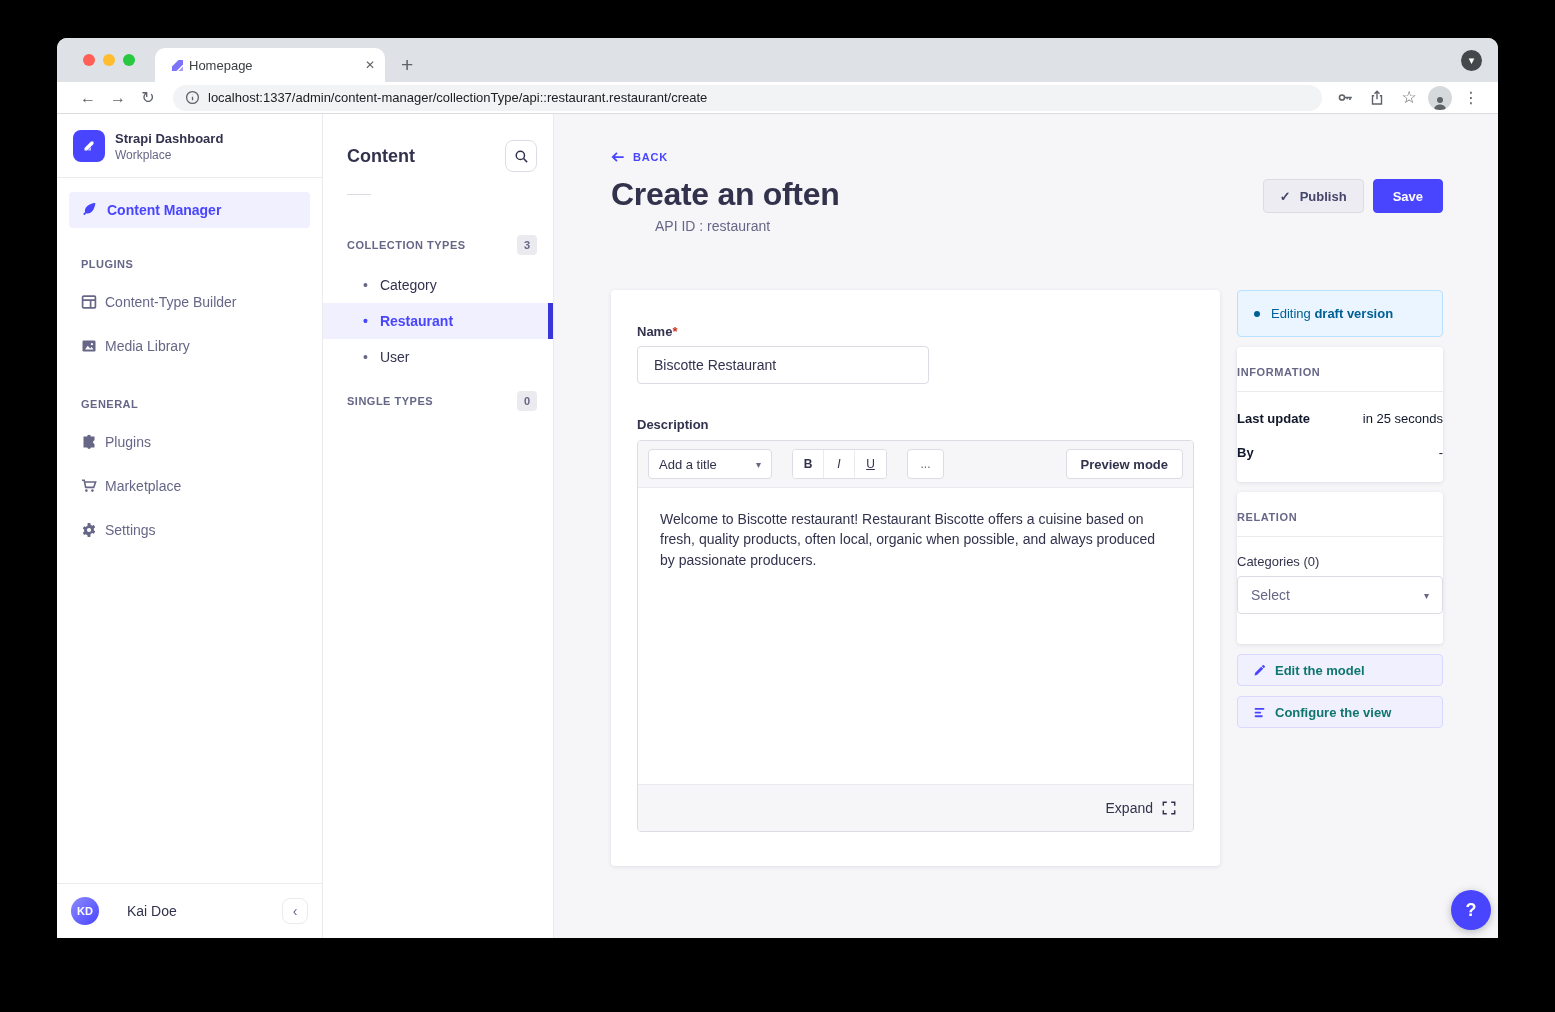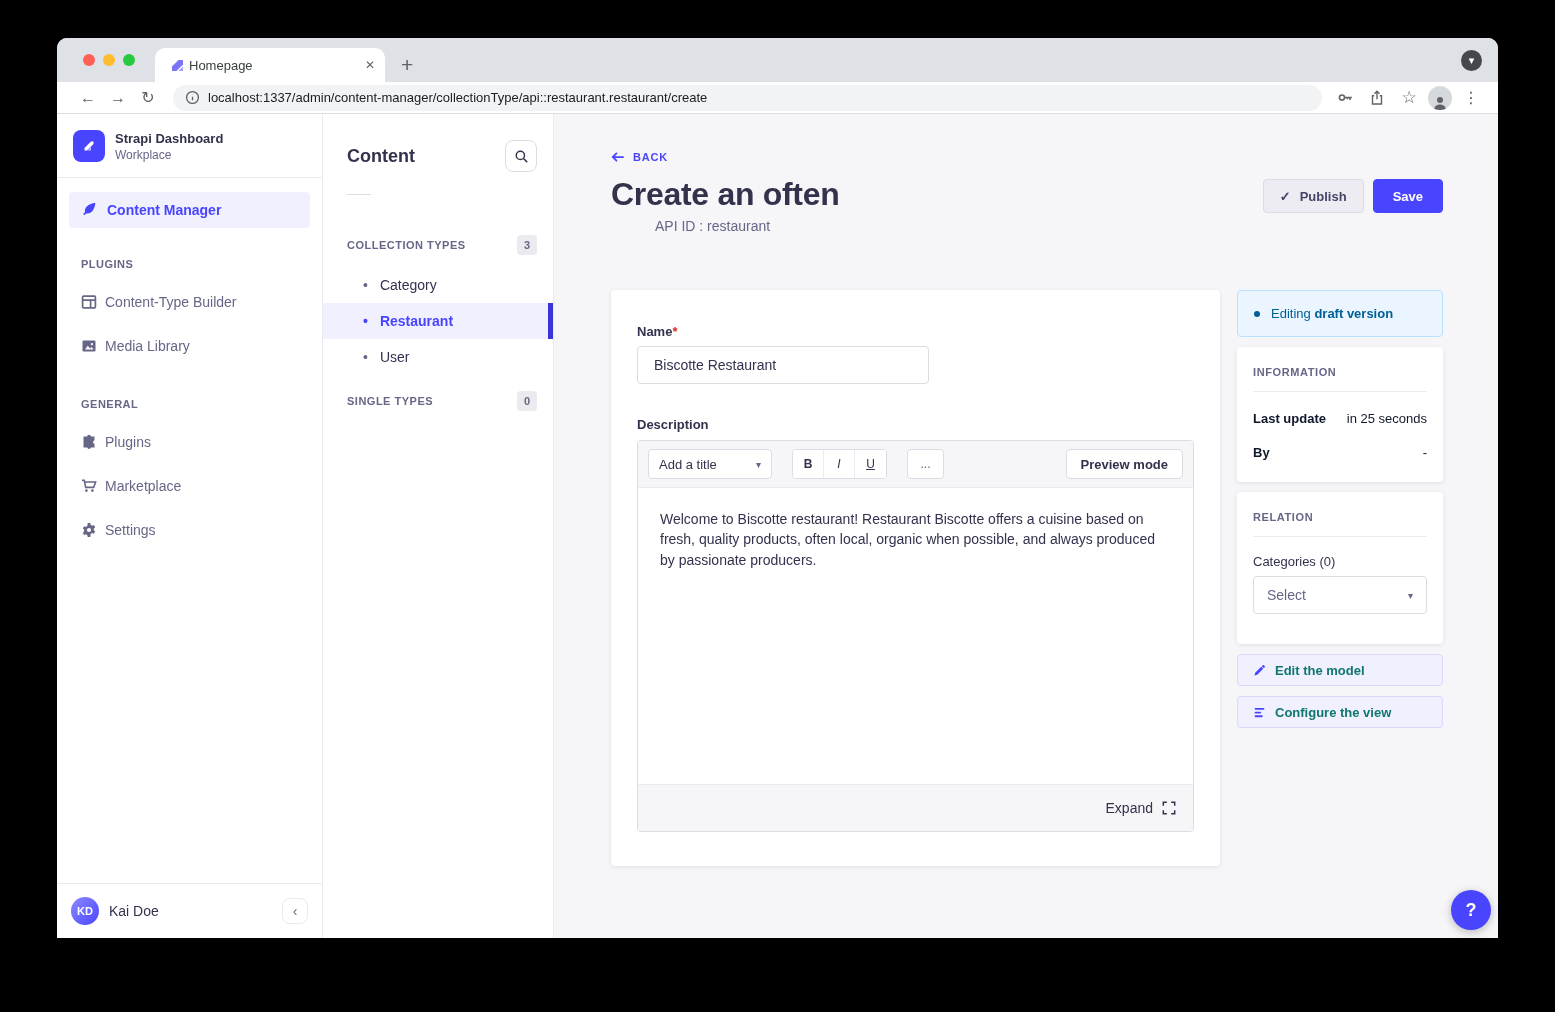--- a/index.html
+++ b/index.html
@@ -38,21 +38,21 @@
   .logo { width:32px; height:32px; border-radius:8px; background:#4945ff; display:flex; align-items:center; justify-content:center; flex:none; }
   .sb1-titles .t1 { font-size:13px; font-weight:bold; color:#32324d; }
   .sb1-titles .t2 { font-size:12px; color:#666687; margin-top:2px; }
   .hr { height:1px; background:#eaeaef; }
   .cm-item { margin:14px 12px 0; padding:10px 12px; border-radius:4px; background:#f0f0ff; color:#4945ff;
              font-size:14px; font-weight:bold; display:flex; align-items:center; gap:10px; }
   .sb-sec { margin-top:30px; }
   .sb-sec-title { padding:0 24px; font-size:11px; font-weight:bold; letter-spacing:.5px; color:#666687; }
   .sb-item { height:44px; display:flex; align-items:center; gap:8px; padding:0 24px; font-size:14px; color:#666687; }
   .sb-item .ic { width:16px; height:16px; color:#666687; flex:none; }
-  .sb1-bottom { margin-top:auto; border-top:1px solid #eaeaef; padding:13px 14px; display:flex; align-items:center; gap:10px; }
+  .sb1-bottom { margin-top:auto; border-top:1px solid #eaeaef; padding:13px 14px; display:flex; align-items:center; gap:28px; }
   .avatar { width:28px; height:28px; border-radius:50%; background:linear-gradient(135deg,#8c8aff,#4945ff);
             color:#fff; font-size:11px; font-weight:bold; display:flex; align-items:center; justify-content:center; }
   .user-name { font-size:14px; color:#32324d; }
   .collapse-btn { margin-left:auto; width:26px; height:26px; border:1px solid #eaeaef; border-radius:8px; background:#fff;
                   color:#666687; font-size:14px; display:flex; align-items:center; justify-content:center; }
 
   
   .sb2 { width:231px; background:#fff; border-right:1px solid #eaeaef; flex:none; padding-top:26px; }
   .sb2-head { display:flex; align-items:center; justify-content:space-between; padding:0 16px 0 24px; }
   .sb2-title { font-size:18px; font-weight:bold; color:#32324d; }
@@ -108,21 +108,21 @@
   .ed-footer { background:#f6f6f9; border-top:1px solid #eaeaef; height:47px; display:flex; align-items:center;
                justify-content:flex-end; padding:0 17px; gap:9px; color:#32324d; }
   .ed-expand-label { font-size:14px; }
 
   
   .right-col { width:206px; flex:none; }
   .draft-box { background:#eaf5ff; border:1px solid #b8e1ff; border-radius:4px; padding:15px 16px;
                display:flex; align-items:center; gap:11px; color:#006096; font-size:13px; }
   .draft-dot { width:6px; height:6px; border-radius:50%; background:#006096; flex:none; }
   .draft-bold { font-weight:bold; }
-  .panel-card { margin-top:10px; padding:19px 16px 22px; }
+  .panel-card { margin-top:10px; padding:19px 0 22px; }
   .panel-title { font-size:11px; font-weight:bold; letter-spacing:.6px; color:#666687; }
   .panel-hr { height:1px; background:#eaeaef; margin:13px 0 0; }
   .info-row { margin-top:19px; display:flex; justify-content:space-between; font-size:13px; color:#0f172a; }
   .info-row .lbl { font-weight:bold; }
   .rel-label { margin-top:17px; font-size:13px; color:#32324d; }
   .rel-select { margin-top:7px; height:38px; border:1px solid #dcdce4; border-radius:4px; display:flex;
                 align-items:center; justify-content:space-between; padding:0 13px; color:#666687; font-size:14px; background:#fff; }
   .action-btn { margin-top:10px; width:100%; height:32px; background:#f0f0ff; border:1px solid #d9d8ff; border-radius:4px;
                 display:flex; align-items:center; gap:9px; padding:0 15px; color:#0f766e; font-size:13px; font-weight:bold; font-family:inherit; }
 

